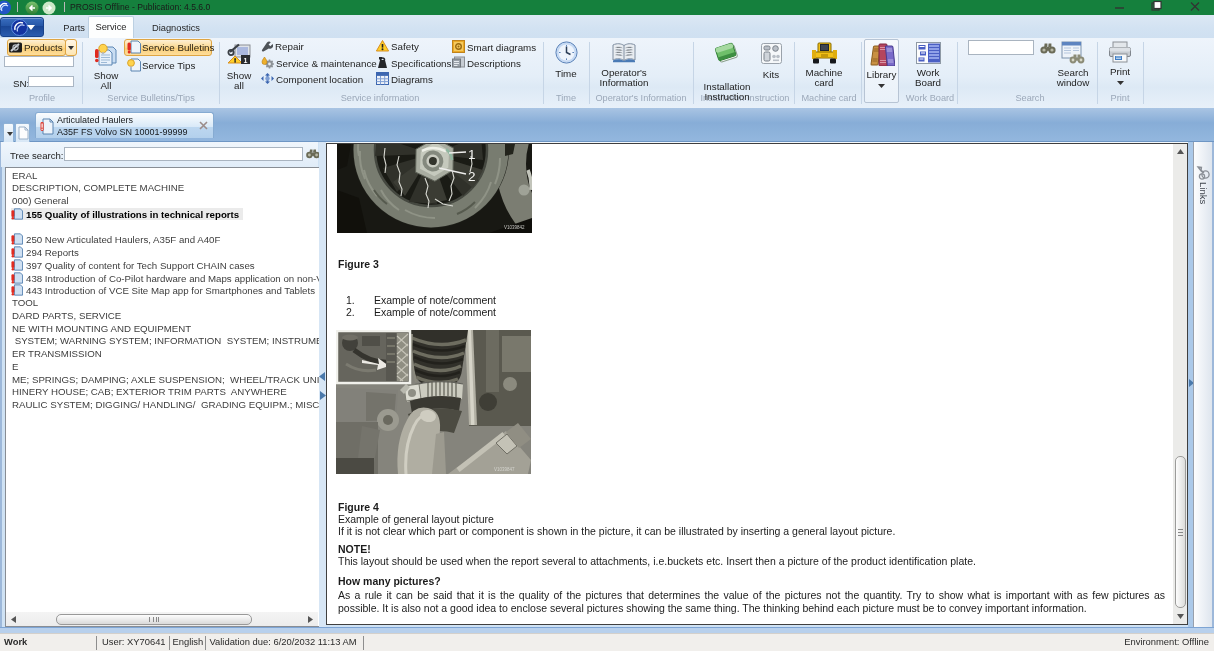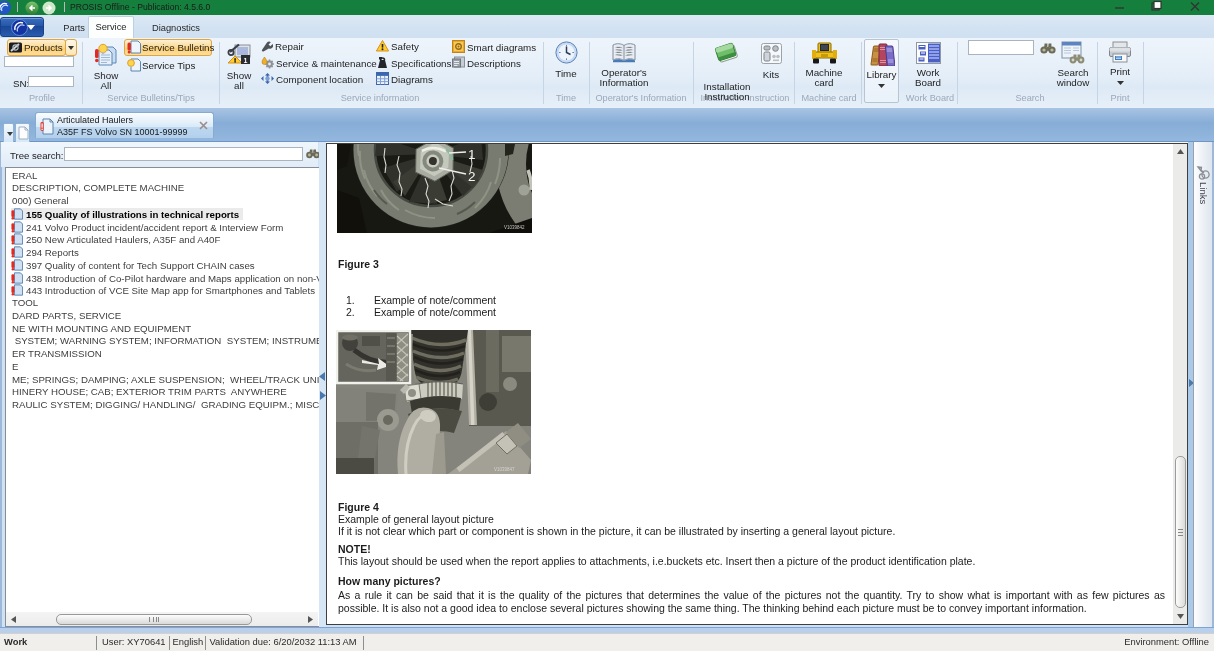--- a/index.html
+++ b/index.html
@@ -420,25 +420,20 @@
   </div>
   <div id="treebox">
     <div class="ti" style="left:6px;top:1.5px">ERAL</div>
     <div class="ti" style="left:6px;top:14.2px">DESCRIPTION, COMPLETE MACHINE</div>
     <div class="ti" style="left:6px;top:27px">000) General</div>
     <div class="ti" style="left:5px;top:39.7px;font-weight:bold;color:#000;background:#ebebeb;padding-right:4px"><svg width="12" height="12" viewBox="0 0 14 14">
           <path d="M4 1h7l2.5 2.5V13H4z" fill="#cfe0f2" stroke="#4a79ab"></path>
           <rect x="0.5" y="2.5" width="3.4" height="8" rx="1.5" fill="#e02b20"></rect>
           <circle cx="2.2" cy="12" r="1.5" fill="#e02b20"></circle>
         </svg>155 Quality of illustrations in technical reports</div>
-    <div class="ti" style="left:5px;top:52.5px"><svg width="12" height="12" viewBox="0 0 14 14">
-          <path d="M4 1h7l2.5 2.5V13H4z" fill="#cfe0f2" stroke="#4a79ab"></path>
-          <rect x="0.5" y="2.5" width="3.4" height="8" rx="1.5" fill="#e02b20"></rect>
-          <circle cx="2.2" cy="12" r="1.5" fill="#e02b20"></circle>
-        </svg>241 Volvo Product incident/accident report &amp; Interview Form</div>
     <div class="ti" style="left:5px;top:65.2px"><svg width="12" height="12" viewBox="0 0 14 14">
           <path d="M4 1h7l2.5 2.5V13H4z" fill="#cfe0f2" stroke="#4a79ab"></path>
           <rect x="0.5" y="2.5" width="3.4" height="8" rx="1.5" fill="#e02b20"></rect>
           <circle cx="2.2" cy="12" r="1.5" fill="#e02b20"></circle>
         </svg>250 New Articulated Haulers, A35F and A40F</div>
     <div class="ti" style="left:5px;top:78px"><svg width="12" height="12" viewBox="0 0 14 14">
           <path d="M4 1h7l2.5 2.5V13H4z" fill="#cfe0f2" stroke="#4a79ab"></path>
           <rect x="0.5" y="2.5" width="3.4" height="8" rx="1.5" fill="#e02b20"></rect>
           <circle cx="2.2" cy="12" r="1.5" fill="#e02b20"></circle>
         </svg>294 Reports</div>
@@ -623,21 +618,21 @@
       <g stroke="#c6c4b8" stroke-width="1.1">
         <path d="M61 6 72 16M61 16 72 26M61 26 72 36M61 36 72 46M61 46 67 51M72 4 61 14M72 14 61 24M72 24 61 34M72 34 61 44M72 44 64 51"></path>
       </g>
       <text x="158" y="141" font-size="4.5" fill="#d4d4ce" font-family="Liberation Sans">V1039847</text>
     </svg>
 
     <div class="doc docb" style="left:11px;top:356.5px">Figure 4</div>
     <div class="doc" style="left:11px;top:368.8px">Example of general layout picture</div>
     <div class="doc" style="left:11px;top:381px">If it is not clear which part or component is shown in the picture, it can be illustrated by inserting a general layout picture.</div>
     <div class="doc docb" style="left:11px;top:398.6px">NOTE!</div>
-    <div class="doc" style="left:11px;top:410.9px">This layout should be used when the report applies to attachments, i.e.buckets etc. Insert then a picture of the product identification plate.</div>
+    <div class="doc" style="left:11px;top:410.9px">This layout should be used when the report several to attachments, i.e.buckets etc. Insert then a picture of the product identification plate.</div>
     <div class="doc docb" style="left:11px;top:431px">How many pictures?</div>
     <div class="doc" style="left:11px;top:457.7px">possible. It is also not a good idea to enclose several pictures showing the same thing. The thinking behind each picture must be to convey important information.</div>
     <div class="doc" style="left:11px;top:445.4px;width:827px;text-align:justify;text-align-last:justify">As a rule it can be said that it is the quality of the pictures that determines the value of the pictures not the quantity. Try to show what is important with as few pictures as</div>
 
     <div id="vsb">
       <svg class="abs" style="left:4px;top:5px" width="7" height="6" viewBox="0 0 7 6">
           <path d="M0 5h7L3.5 0z" fill="#555"></path>
         </svg>
       <svg class="abs" style="left:4px;top:469px" width="7" height="6" viewBox="0 0 7 6">
           <path d="M0 1h7L3.5 6z" fill="#555"></path>

